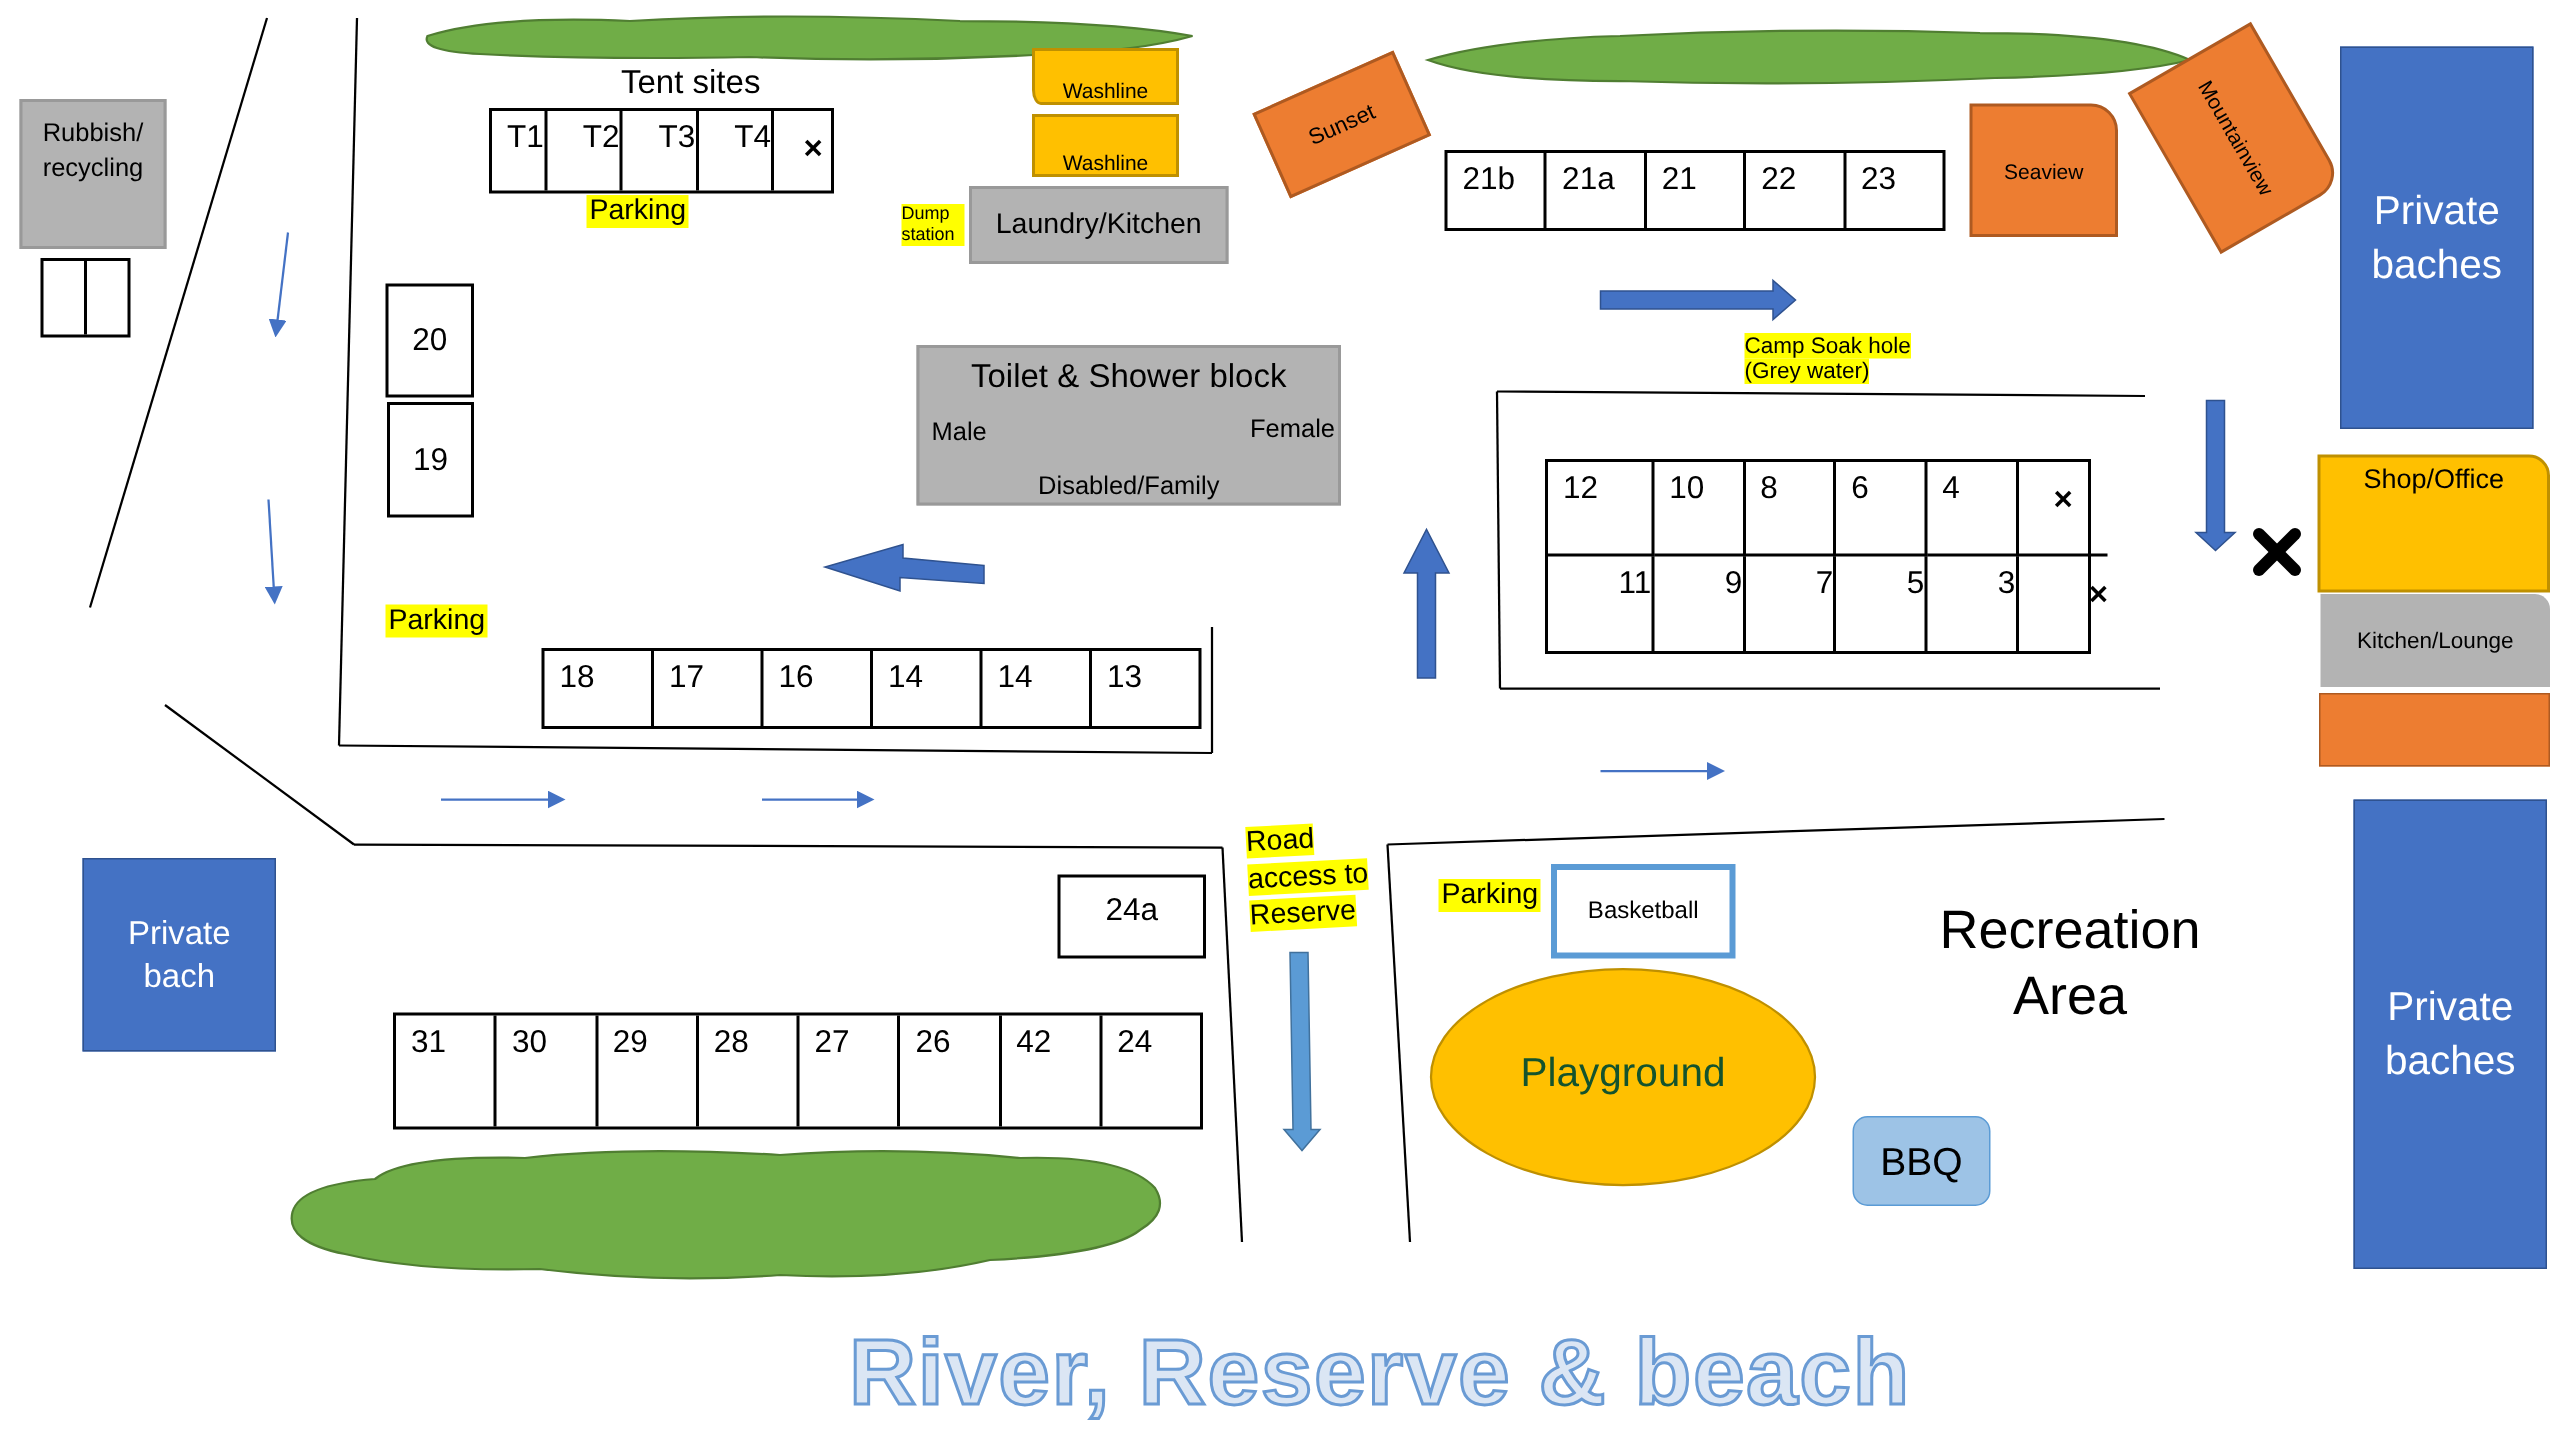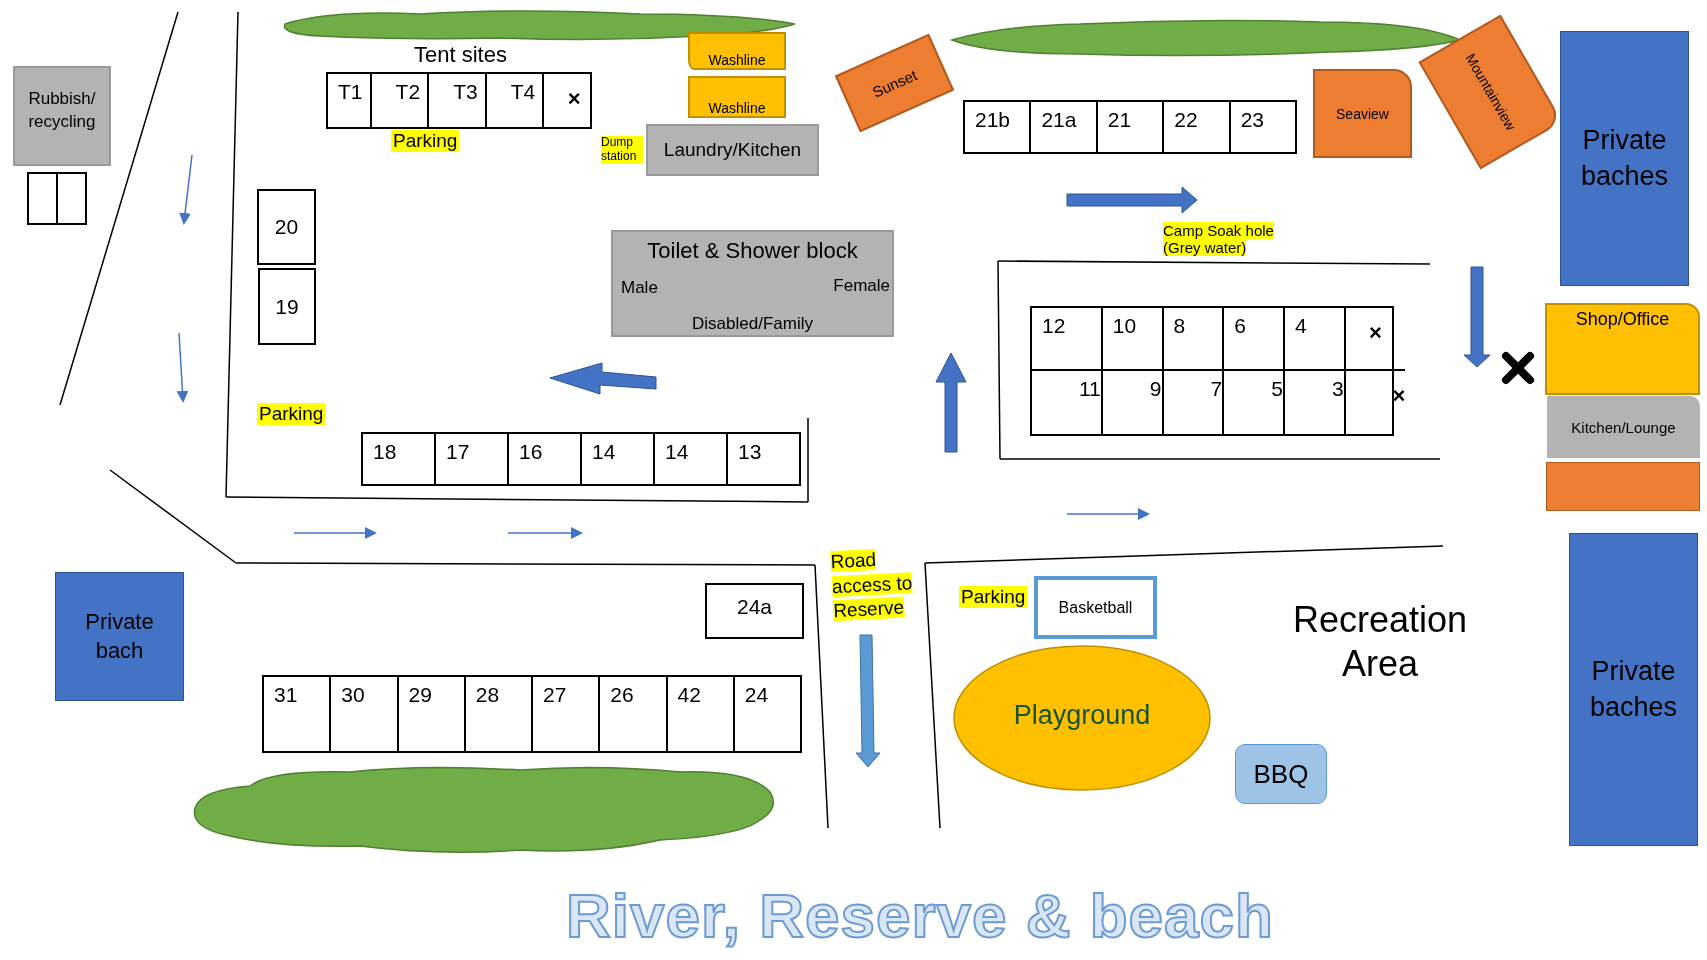--- a/index.html
+++ b/index.html
@@ -10,21 +10,21 @@
   .site-row { position:absolute; display:flex; border:2px solid #000; background:#fff; box-sizing:border-box; }
   .site { flex:1; border-right:2px solid #000; font-size:21px; padding:6px 0 0 10px; box-sizing:border-box; position:relative; }
   .site:last-child { border-right:none; }
   .site.x { text-align:center; padding-left:0; padding-top:12px; font-weight:bold; font-size:22px; }
   .site-grid { position:absolute; display:grid; border:2px solid #000; background:#fff; box-sizing:border-box; }
   .site-grid .site { border-right:2px solid #000; border-bottom:2px solid #000; }
   .site-grid .site.last-col { border-right:none; }
   .site-grid .site.last-row { border-bottom:none;padding-left:47px; }
   .hl { background:#ffff00; color:#000; line-height:1.15; }
   .grey { background:#b3b3b3; border:2px solid #999; }
-  .blue { background:#4472c4; color:#000000; border:1px solid #2f528f; display:flex; align-items:center; justify-content:center; text-align:center; font-size:27px; line-height:1.3; }
+  .blue { background:#4472c4; color:#ffffff; border:1px solid #2f528f; display:flex; align-items:center; justify-content:center; text-align:center; font-size:27px; line-height:1.3; }
   .orange { background:#ed7d31; border:2px solid #ae5a21; display:flex; align-items:center; justify-content:center; font-size:14px; }
   .yellowbox { background:#ffc000; border:2px solid #bf9000; display:flex; align-items:flex-end; justify-content:center; }
   .title-outline { font-size:62px; font-weight:bold; color:#dbe6f4; -webkit-text-stroke:2px #6a9bd4; letter-spacing:1px; }
 </style>
 </head>
 <body>
 
 <svg class="lines" viewBox="0 0 1707 960">
   <defs>
     <marker id="thinhead" markerWidth="8" markerHeight="8" refX="6" refY="4" orient="auto">
@@ -68,29 +68,29 @@
   <path d="M860,635 L872,635 L874,753 L880,753 L868,767 L856,753 L862,753 z" fill="#5b9bd5" stroke="#41719c" stroke-width="1"></path>
 
   <g>
     <line x1="1506" y1="356" x2="1530" y2="380" stroke="#000" stroke-width="8" stroke-linecap="round"></line>
     <line x1="1530" y1="356" x2="1506" y2="380" stroke="#000" stroke-width="8" stroke-linecap="round"></line>
   </g>
 
   <ellipse cx="1082" cy="718" rx="128" ry="72" fill="#ffc000" stroke="#bf9000" stroke-width="1.5"></ellipse>
 </svg>
 
-<div class="abs grey" style="left:13px;top:66px;width:98px;height:100px;text-align:center;font-size:17px;padding-top:20px;line-height:1.35;">
+<div class="abs grey" style="left:13px;top:66px;width:98px;height:100px;text-align:center;font-size:17px;padding-top:10px;line-height:1.35;">
   <span>Rubbish/ recycling</span>
 </div>
 <div class="abs" style="left:27px;top:172px;width:60px;height:53px;border:2px solid #000;">
   <div style="position:absolute;left:27px;top:0;width:2px;height:100%;background:#000;"></div>
 </div>
 
 <div class="abs" style="left:414px;top:42px;font-size:22px;">Tent sites</div>
-<div class="site-row" style="left:326px;top:72px;width:266px;height:57px;gap:14px;">
+<div class="site-row" style="left:326px;top:72px;width:230px;height:57px;gap:14px;">
   <div class="site">T1</div>
   <div class="site">T2</div>
   <div class="site">T3</div>
   <div class="site">T4</div>
   <div class="site x">×</div>
 </div>
 <div class="abs hl" style="left:391px;top:130px;font-size:19px;padding:0 2px;">Parking</div>
 
 <div class="abs yellowbox" style="left:688px;top:32px;width:98px;height:38px;font-size:14px;border-bottom-left-radius:6px 10px;">
   <span>Washline</span>

